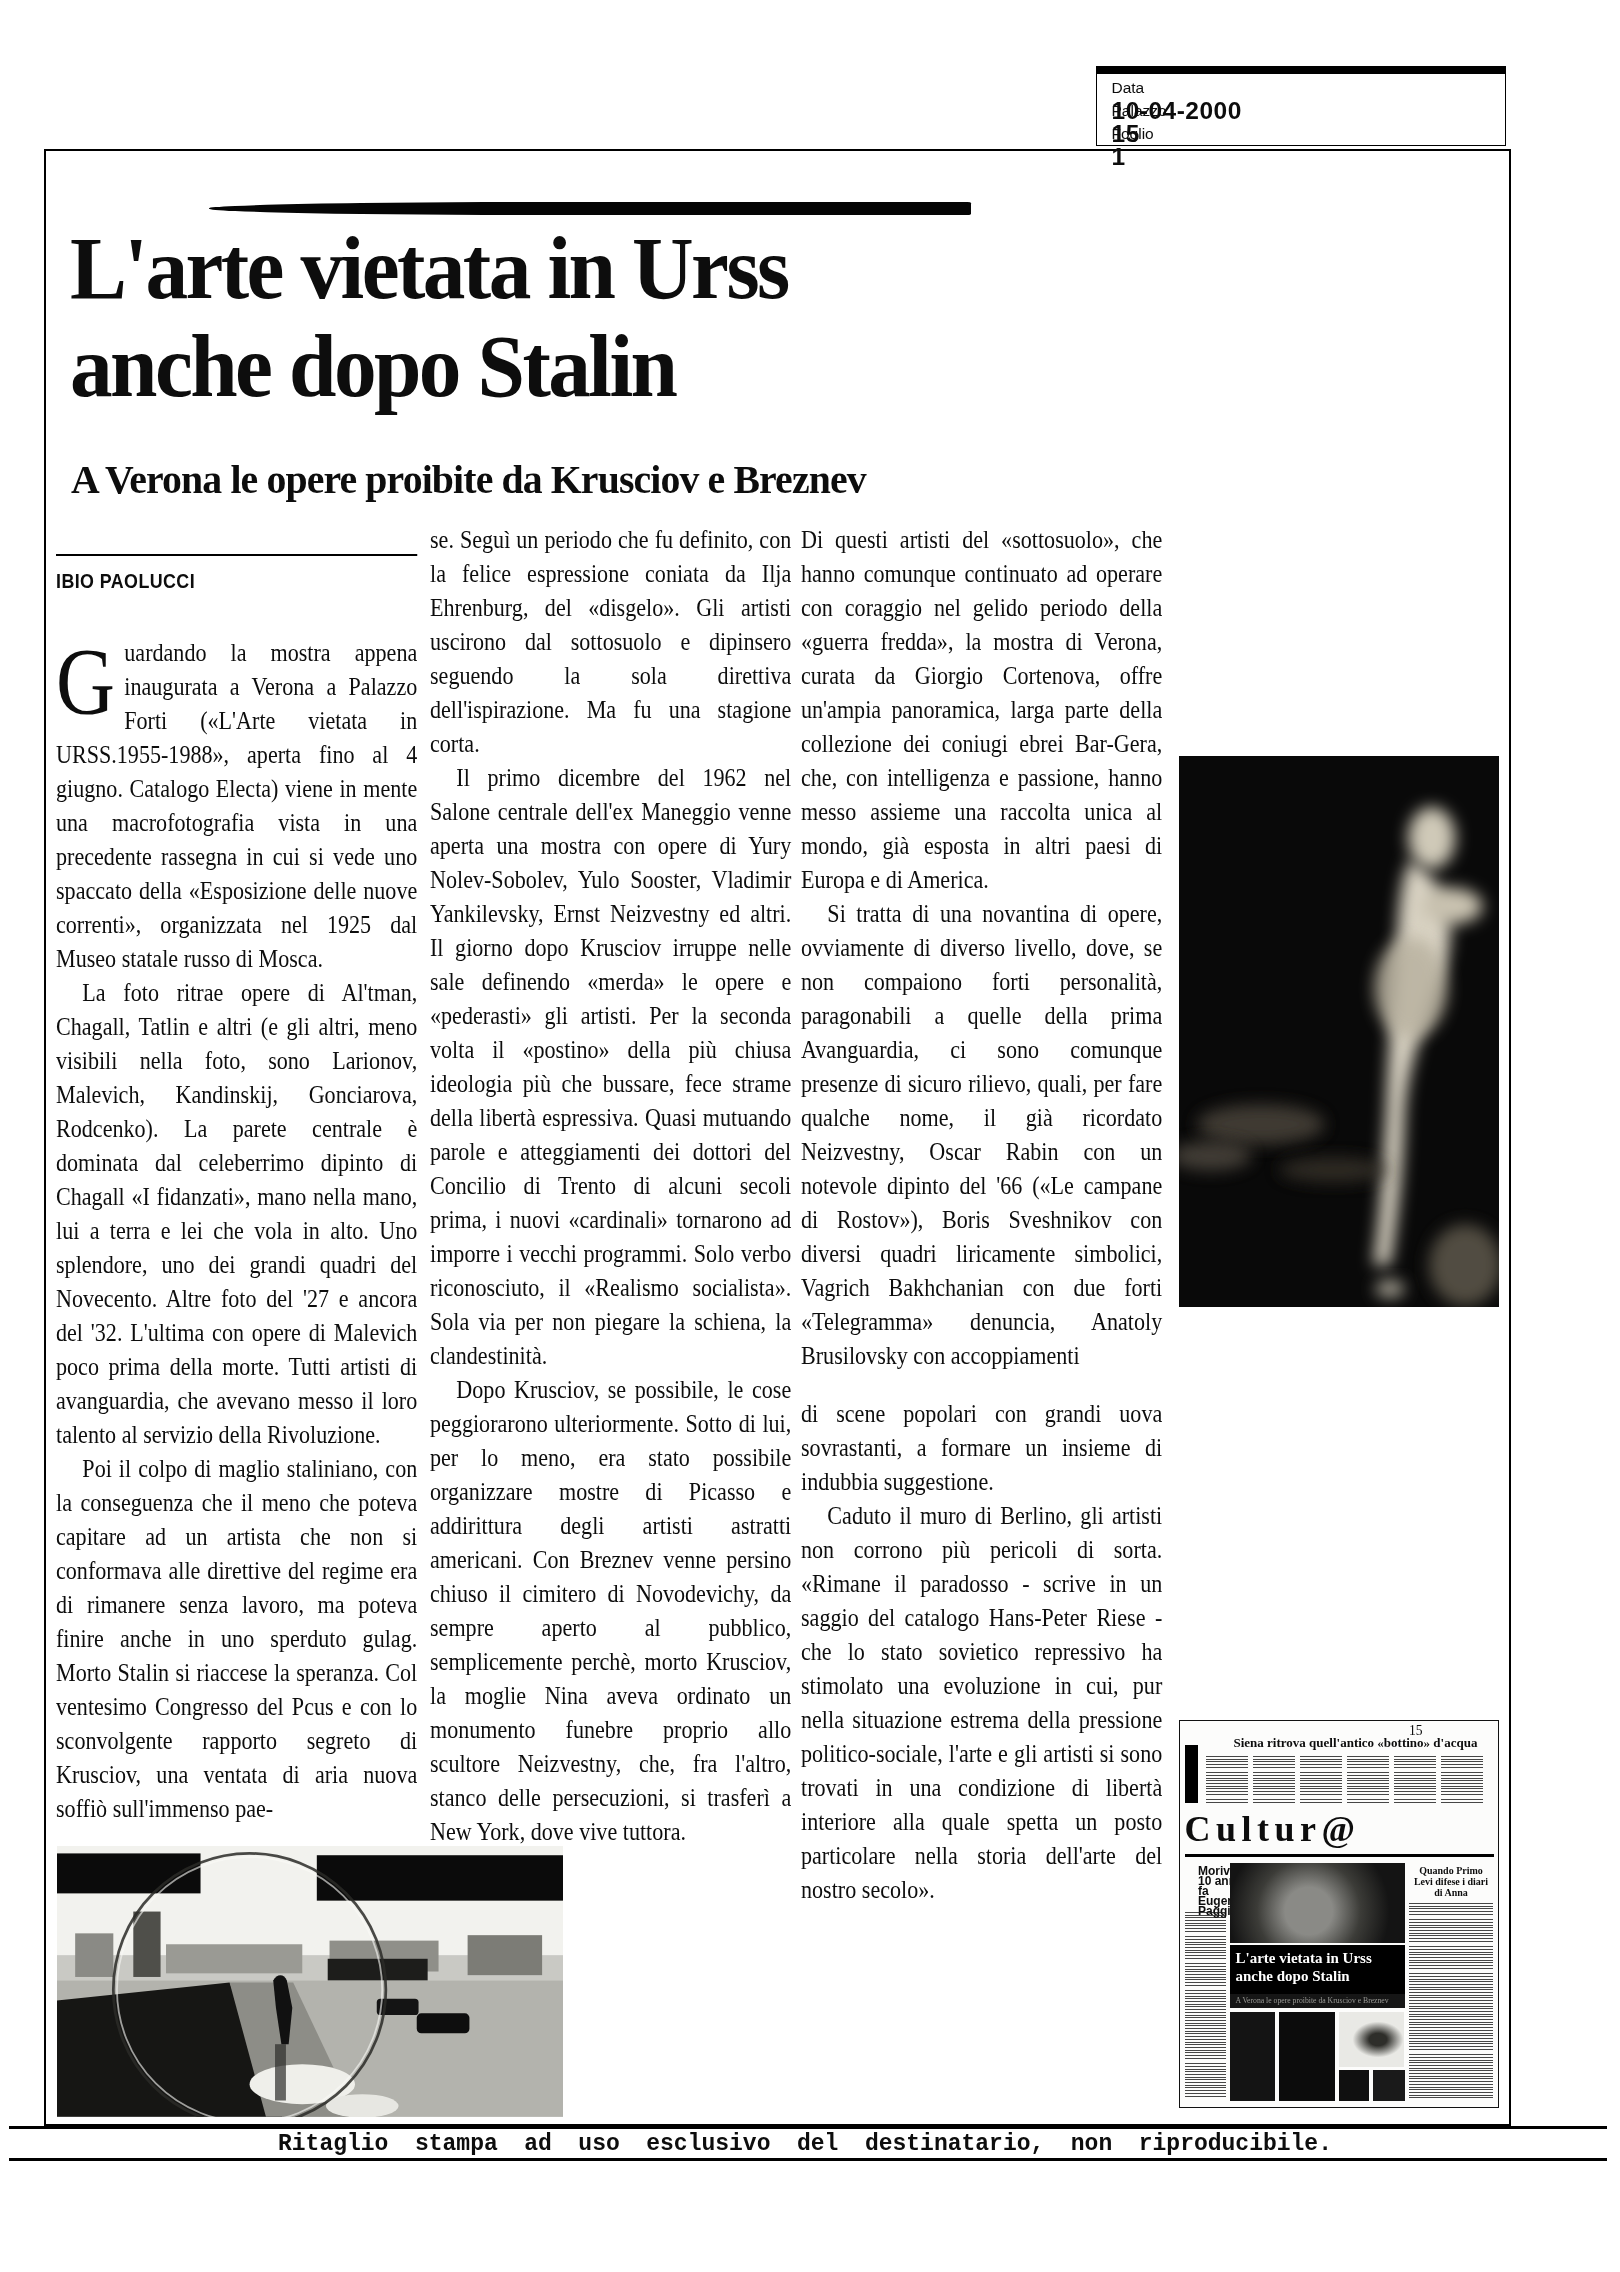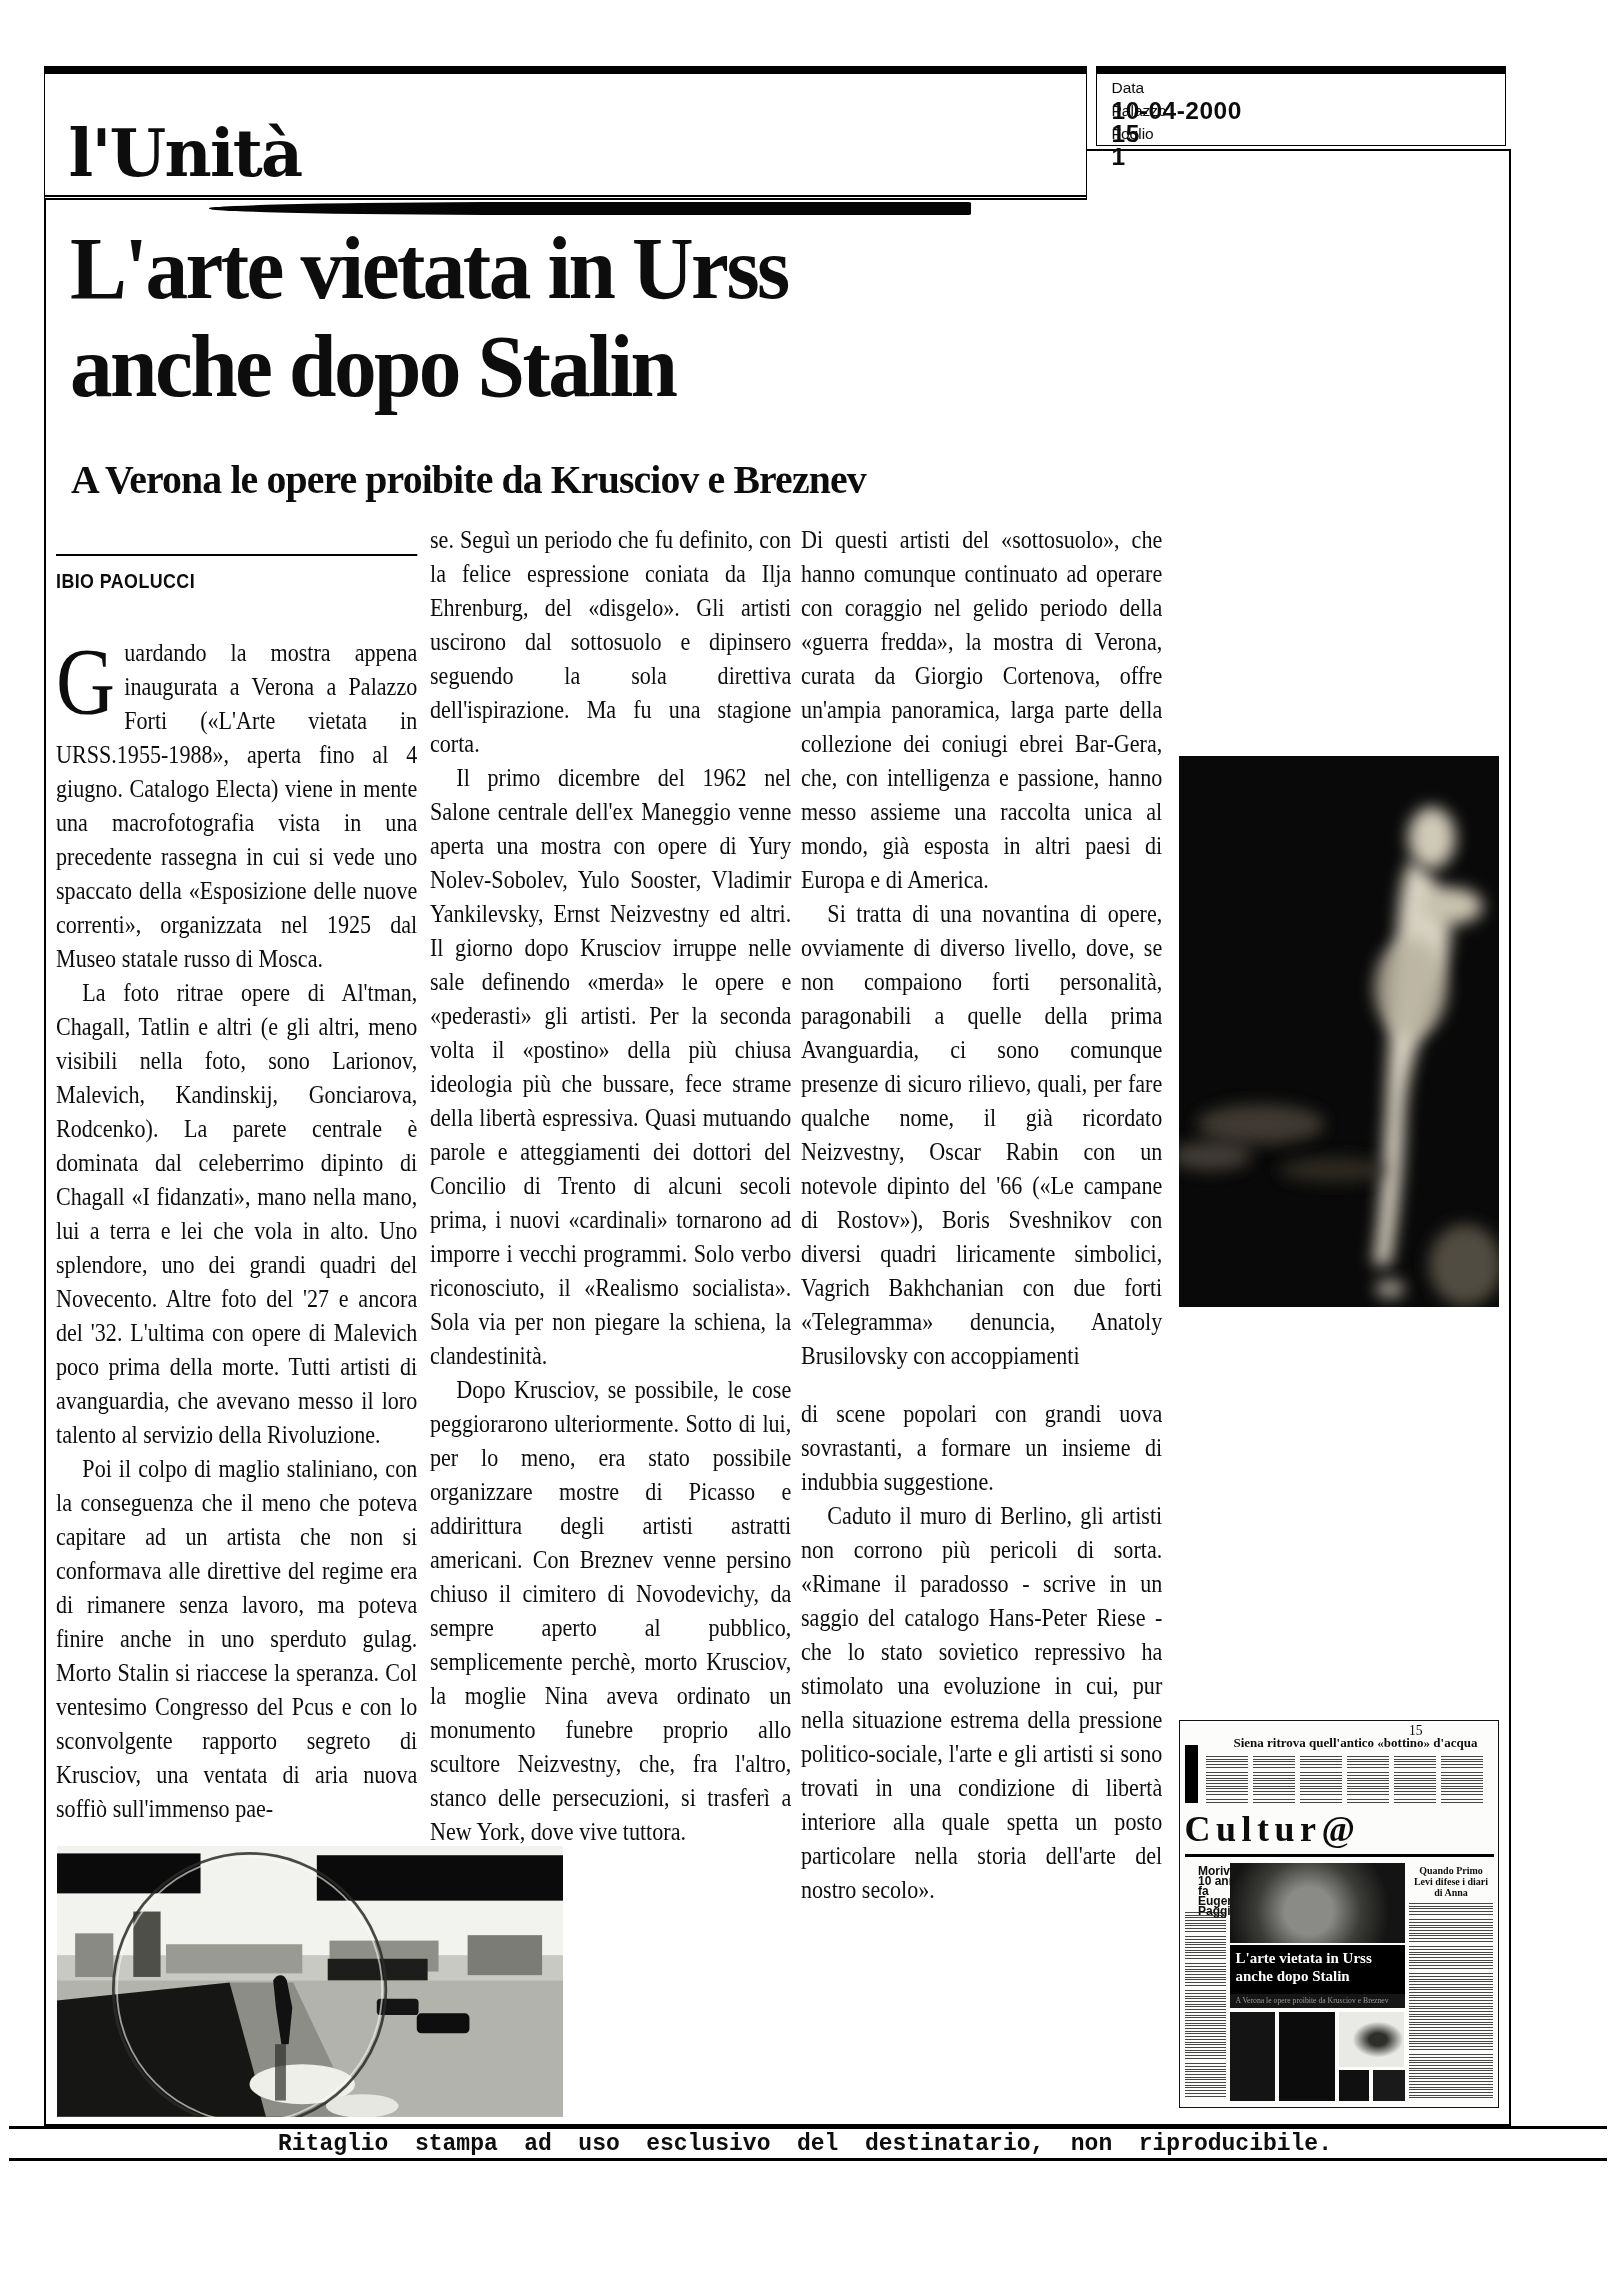--- a/index.html
+++ b/index.html
@@ -83,23 +83,20 @@
   .footer{position:absolute;left:9px;top:2126px;width:1598px;height:35px;
           border-top:3.6px solid #000;border-bottom:3.6px solid #000;box-sizing:border-box;
           display:flex;align-items:center;padding-left:269px;
           font-family:"Liberation Mono",monospace;font-weight:bold;font-size:23px;word-spacing:12.7px;}
 </style>
 </head>
 <body>
 
 <div class="page">
 
-  <div class="hdr-left">
-    <div class="logo">l'Unità</div>
-  </div>
 
   <div class="hdr-right">
     <div class="meta-row">
       <span class="meta-label">Data</span>
       <span class="meta-value">10-04-2000</span>
     </div>
     <div class="meta-row">
       <span class="meta-label">Palazzo</span>
       <span class="meta-value">15</span>
     </div>

